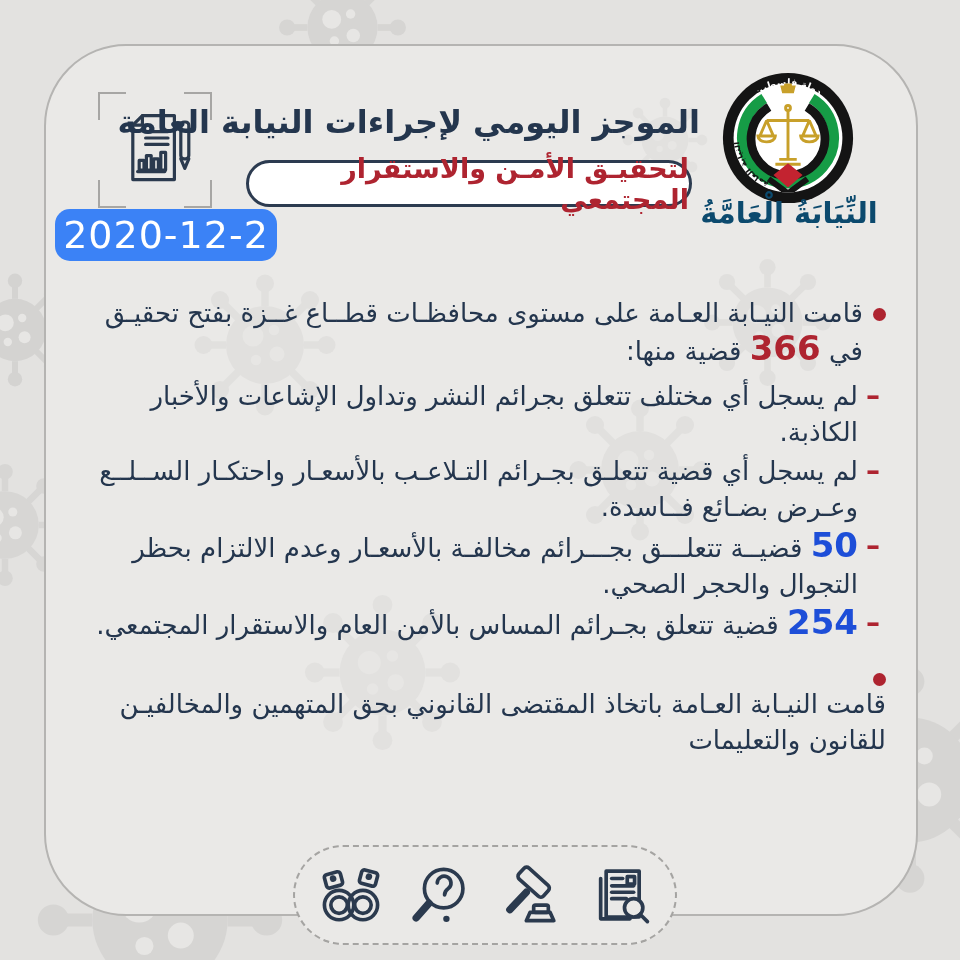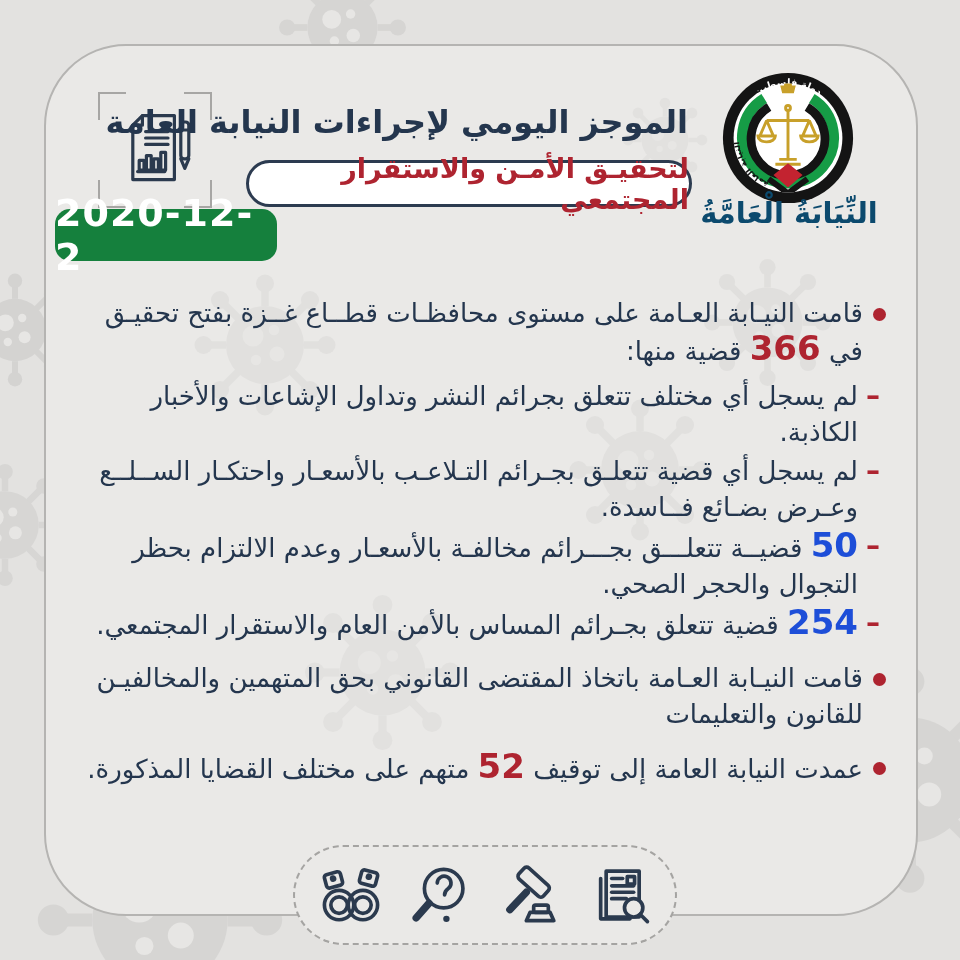--- a/index.html
+++ b/index.html
@@ -20,27 +20,27 @@
   .doc-frame{position:absolute;left:98px;top:92px;width:114px;height:116px;}
   .corner{position:absolute;width:26px;height:26px;border:0 solid #a7a6a4;}
   .corner.tl{left:0;top:0;border-left-width:2px;border-top-width:2px;}
   .corner.tr{right:0;top:0;border-right-width:2px;border-top-width:2px;}
   .corner.bl{left:0;bottom:0;border-left-width:2px;border-bottom-width:2px;}
   .corner.br{right:0;bottom:0;border-right-width:2px;border-bottom-width:2px;}
   .doc-frame svg{position:absolute;left:14px;top:8px;}
   
   .date-badge{
     position:absolute;left:55px;top:209px;width:222px;height:52px;
-    background:#15803d;border-radius:15px;color:#ffffff;
+    background:#3b82f6;border-radius:15px;color:#ffffff;
     display:flex;align-items:center;justify-content:center;
-    font-size:38px;font-weight:bold;direction:ltr;letter-spacing:1px;
+    font-size:38px;font-weight:normal;direction:ltr;letter-spacing:1px;
   }
   
   .main-title{
-    position:absolute;right:272px;top:103px;direction:rtl;white-space:nowrap;
+    position:absolute;right:260px;top:103px;direction:rtl;white-space:nowrap;
     color:#24364e;font-size:32px;font-weight:bold;
   }
   .subtitle-pill{
     position:absolute;left:246px;top:160px;width:446px;height:47px;
     border:3px solid #2c3b50;border-radius:25px;box-sizing:border-box;
     display:flex;align-items:center;justify-content:center;direction:rtl;
     color:#ae2430;font-size:27px;font-weight:bold;background:#ffffff;
   }
   
   .logo-emblem{position:absolute;left:720px;top:70px;}
@@ -49,21 +49,21 @@
     direction:rtl;color:#0c4a6e;font-size:29px;font-weight:bold;
   }
   
   .content{
     position:absolute;right:74px;top:295px;width:806px;direction:rtl;
     color:#24364e;font-size:26px;line-height:36px;
   }
   .row{display:flex;align-items:flex-start;}
   .row + .row.dash{margin-top:5px;}
   .row.dash + .row.dash{margin-top:3px;}
-  .row + .row.dot{margin-top:17px;}
+  .row + .row.dot{margin-top:17px;flex-direction:column;}
   .row.dot + .row.dash{margin-top:9px;}
   .marker{flex:0 0 auto;}
   .marker.dot{
     width:13px;height:13px;border-radius:50%;background:#ae2430;
     margin-left:10px;margin-top:13px;
   }
   .marker.dash{
     color:#ae2430;font-weight:bold;font-size:28px;line-height:36px;
     margin-left:8px;margin-right:6px;
   }
@@ -232,24 +232,20 @@
       <div class="btext"><span class="seg-green">50</span><span> قضيــة تتعلـــق بجـــرائم مخالفـة بالأسعـار وعدم الالتزام بحظر التجوال والحجر الصحي.</span></div>
     </div>
     <div class="row dash">
       <span class="marker dash">–</span>
       <div class="btext"><span class="seg-green">254</span><span> قضية تتعلق بجـرائم المساس بالأمن العام والاستقرار المجتمعي.</span></div>
     </div>
     <div class="row dot">
       <span class="marker dot"></span>
       <div class="btext"><span>قامت النيـابة العـامة باتخاذ المقتضى القانوني بحق المتهمين والمخالفيـن للقانون والتعليمات</span></div>
     </div>
-    <div class="row dot">
-      <span class="marker dot"></span>
-      <div class="btext"><span>عمدت النيابة العامة إلى توقيف </span><span class="seg-red">52</span><span> متهم على مختلف القضايا المذكورة.</span></div>
-    </div>
   </div>
 
 <div class="footer-box">
   <svg width="66" height="66" viewBox="0 0 72 72" fill="none" stroke="#2b3a4e" stroke-width="4" stroke-linecap="round" stroke-linejoin="round">
     <circle cx="23" cy="47" r="16"></circle>
     <circle cx="23" cy="47" r="9"></circle>
     <circle cx="49" cy="47" r="16"></circle>
     <circle cx="49" cy="47" r="9"></circle>
     <g transform="rotate(-15 17 20)">
       <rect x="8" y="12" width="18" height="15" rx="3"></rect>

